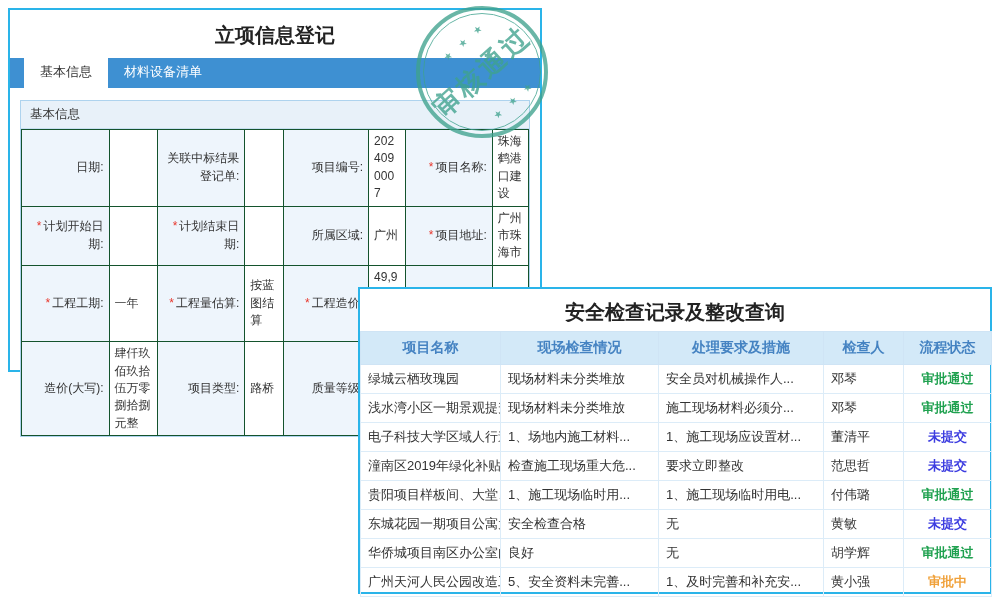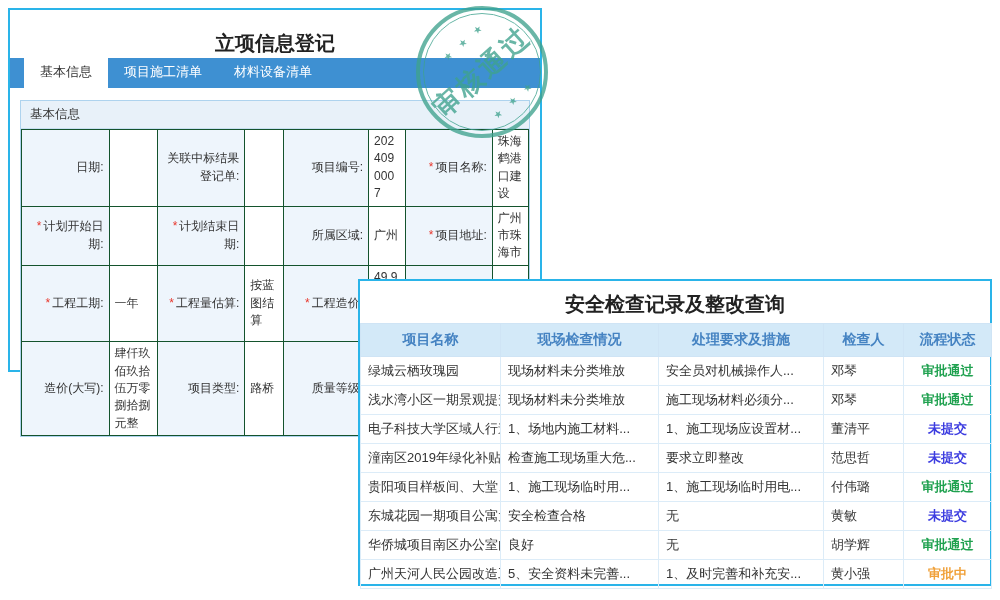--- a/index.html
+++ b/index.html
@@ -3,21 +3,21 @@
 <meta charset="utf-8">
 <style>
   * { margin:0; padding:0; box-sizing:border-box; }
   html,body { width:1000px; height:600px; background:#ffffff; overflow:hidden;
               font-family:"Liberation Sans","DejaVu Sans",sans-serif; }
   .panel { position:absolute; background:#fff; border:2px solid #2ab4e9; }
 
   
   #reg-panel { left:8px; top:8px; width:534px; height:364px; z-index:1; }
   .reg-title { text-align:center; font-size:20px; font-weight:bold; color:#222;
-               padding-top:20px; height:40px; }
+               padding-top:12px; height:40px; }
   .tabbar { background:#3e90d2; height:30px; margin-top:8px; display:flex;
             align-items:flex-end; padding-left:14px; }
   .tab { font-size:13px; color:#fff; padding:7px 16px 7px 16px; cursor:pointer;
          white-space:nowrap; }
   .tab.active { background:#ffffff; color:#333; border-radius:2px 2px 0 0;
                 padding-top:8px; }
   .section { margin:12px 10px 0 10px; border:1px solid #aed3ee; }
   .section-hd { background:#e8f1f9; border-bottom:1px solid #c8dff2;
                 font-size:12.5px; color:#333; padding:5px 9px; }
   table.reg { width:100%; border-collapse:collapse; table-layout:fixed; }
@@ -42,21 +42,21 @@
   .stamp-text { position:absolute; left:50%; top:50%; color:#3fa28e;
                 font-size:27px; font-weight:bold; letter-spacing:3px;
                 white-space:nowrap;
                 transform:translate(-50%,-50%) rotate(-42deg); }
   .stamp-stars { position:absolute; color:#3fa28e; font-size:10px;
                  letter-spacing:4px; transform:rotate(-42deg); }
   .stars-a { left:22px; top:30px; }
   .stars-b { left:72px; top:88px; }
 
   
-  #query-panel { left:358px; top:279px; width:634px; height:307px; z-index:2; }
+  #query-panel { left:358px; top:287px; width:634px; height:307px; z-index:2; }
   .q-title { text-align:center; font-size:20px; font-weight:bold; color:#222;
              height:42px; line-height:46px; }
   table.qry { width:100%; border-collapse:collapse; table-layout:fixed; }
   table.qry th { background:#d3e9f8; color:#4583c2; font-size:14px;
                  font-weight:bold; height:33px; border:1px solid #cfe4f5;
                  white-space:nowrap; overflow:hidden; }
   table.qry td { border:1px solid #dcecf8; font-size:13px; height:29px;
                  white-space:nowrap; overflow:hidden; padding:0 7px;
                  color:#333; }
   td.proj { color:#3f8fdd; padding-left:11px; cursor:pointer; }
@@ -67,21 +67,20 @@
   td.status.in_review     { color:#f0a13a; }
 </style>
 </head>
 <body>
 
 <div class="panel" id="reg-panel">
   <div class="reg-title">立项信息登记</div>
 
   <div class="tabbar">
     <div class="tab active">基本信息</div>
-    <div class="tab">项目施工清单</div>
     <div class="tab">材料设备清单</div>
   </div>
 
   <div class="section">
     <div class="section-hd">基本信息</div>
     <table class="reg">
       <colgroup>
         <col style="width:87px">
           <col style="width:48px">
         <col style="width:87px">

